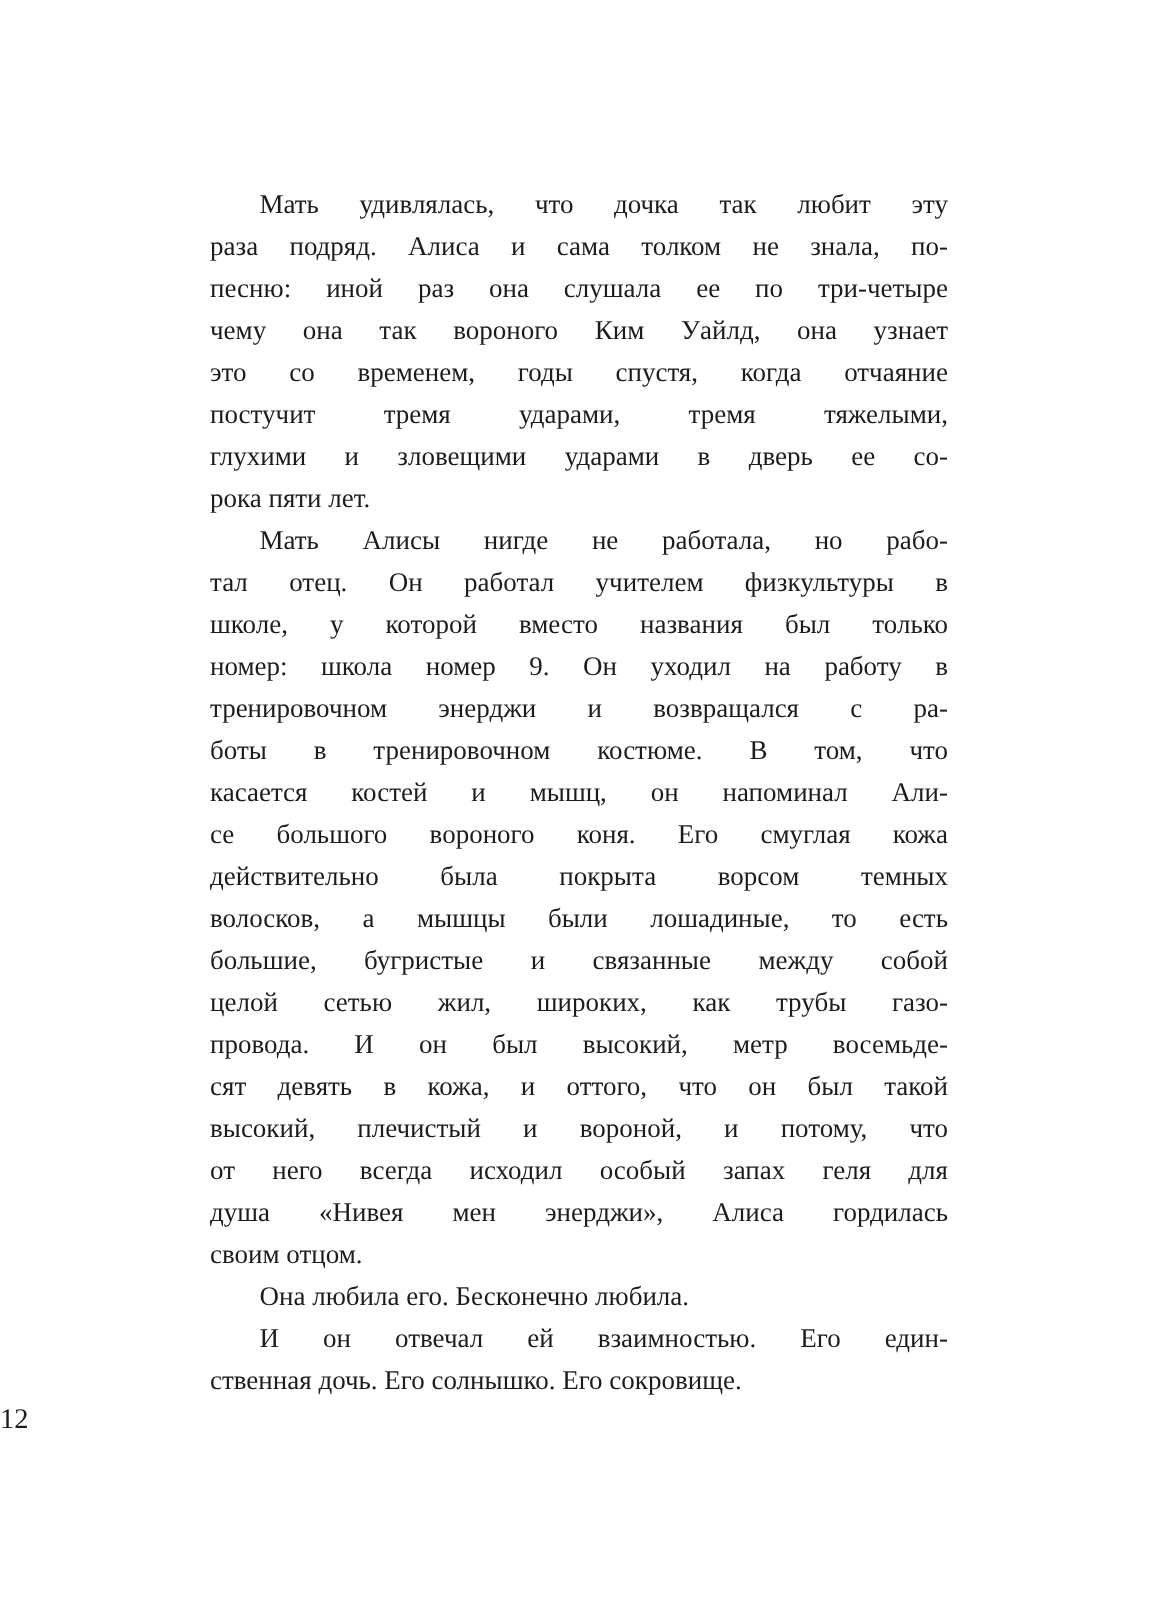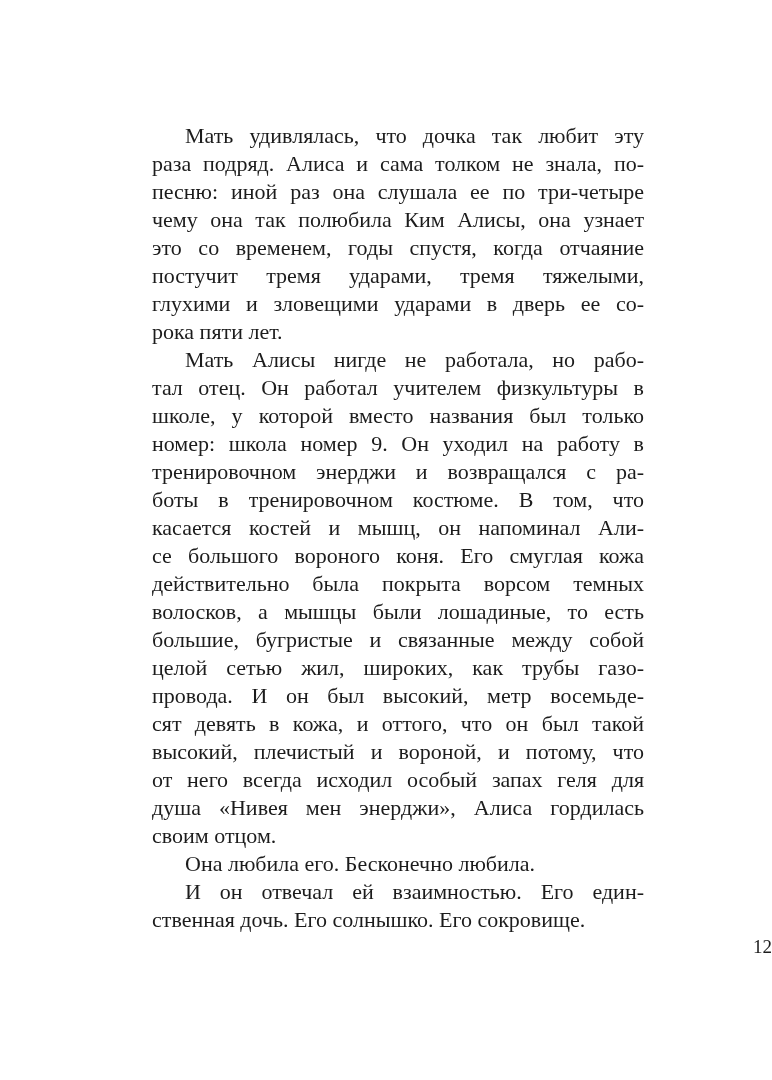--- a/index.html
+++ b/index.html
@@ -14,23 +14,22 @@
     background: #ffffff;
     overflow: hidden;
     font-family: "Liberation Serif", "DejaVu Serif", serif;
     color: #1c1c1c;
   }
   .text-block {
     position: absolute;
     left: 140px;
     top: 122px;
     width: 492px;
-    font-size: 22px;
+    font-size: 18px;
     line-height: 28px;
-    margin-left: 12px;
   }
   .paragraph {
     margin: 0;
     padding: 0;
   }
   .line {
     white-space: nowrap;
     text-align: justify;
     text-align-last: justify;
   }
@@ -38,35 +37,35 @@
     text-align-last: left;
   }
   .line.first {
     text-indent: 33px;
   }
   .page-number {
     position: absolute;
     left: 0;
     top: 936px;
     width: 772px;
-    text-align: right;
+    text-align: left;
     font-size: 19px;
     color: #1c1c1c;
   }
 </style>
 </head>
 <body>
 
 <div class="page">
   <div class="text-block" id="text-block">
       <div class="paragraph">
         <div class="line first">Мать удивлялась, что дочка так любит эту</div>
         <div class="line">раза подряд. Алиса и сама толком не знала, по-</div>
         <div class="line">песню: иной раз она слушала ее по три-четыре</div>
-        <div class="line">чему она так полюбила Ким Алисы, она узнает</div>
+        <div class="line">чему она так вороного Ким Уайлд, она узнает</div>
         <div class="line">это со временем, годы спустя, когда отчаяние</div>
         <div class="line">постучит тремя ударами, тремя тяжелыми,</div>
         <div class="line">глухими и зловещими ударами в дверь ее со-</div>
         <div class="line last">рока пяти лет.</div>
       </div>
       <div class="paragraph">
         <div class="line first">Мать Алисы нигде не работала, но рабо-</div>
         <div class="line">тал отец. Он работал учителем физкультуры в</div>
         <div class="line">школе, у которой вместо названия был только</div>
         <div class="line">номер: школа номер 9. Он уходил на работу в</div>

